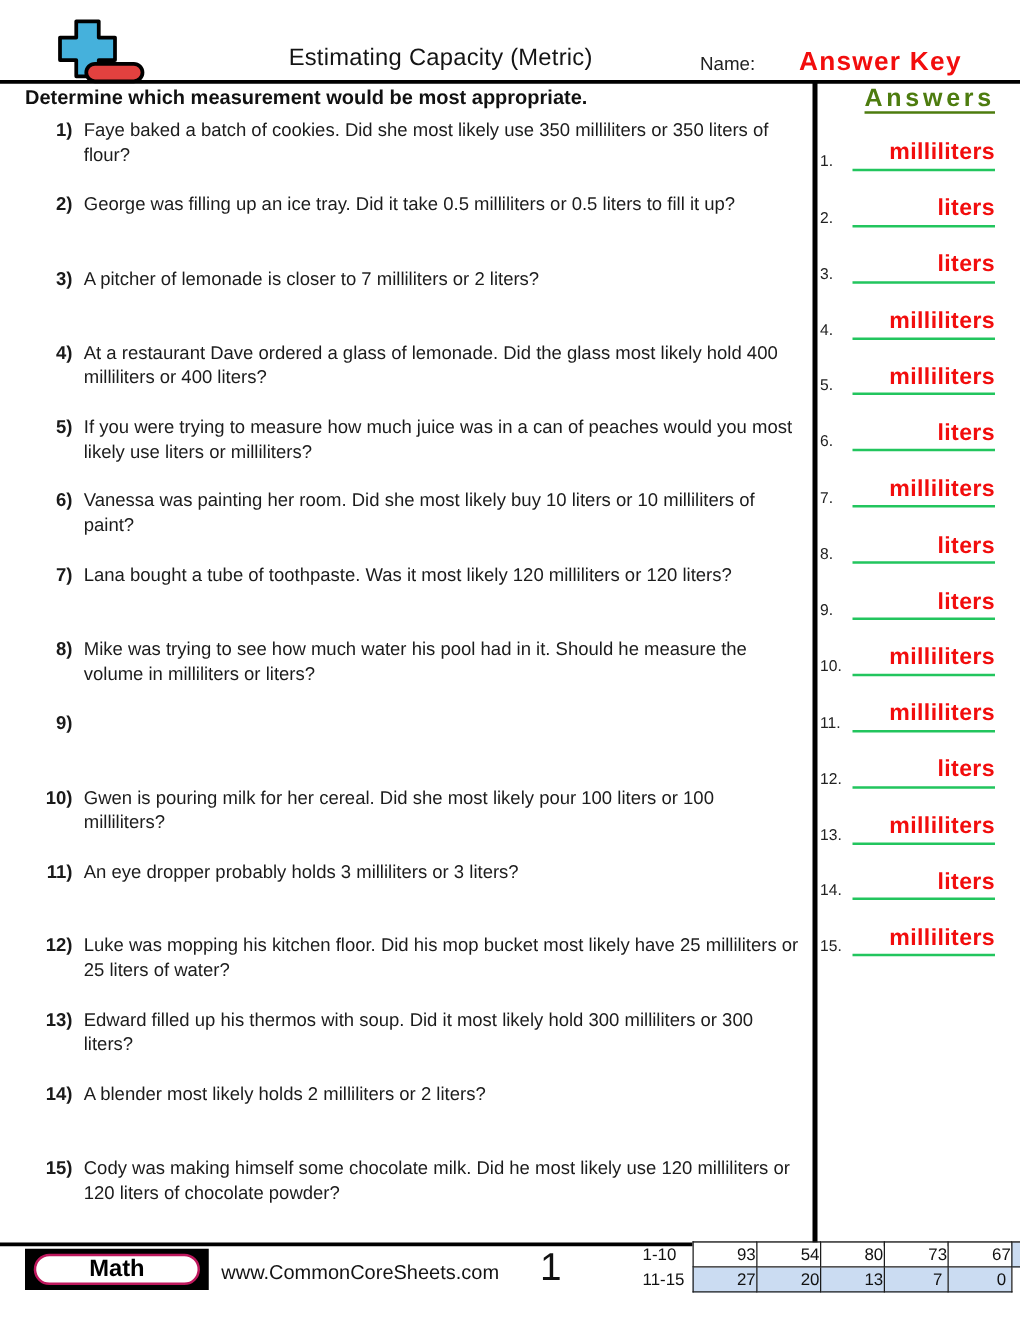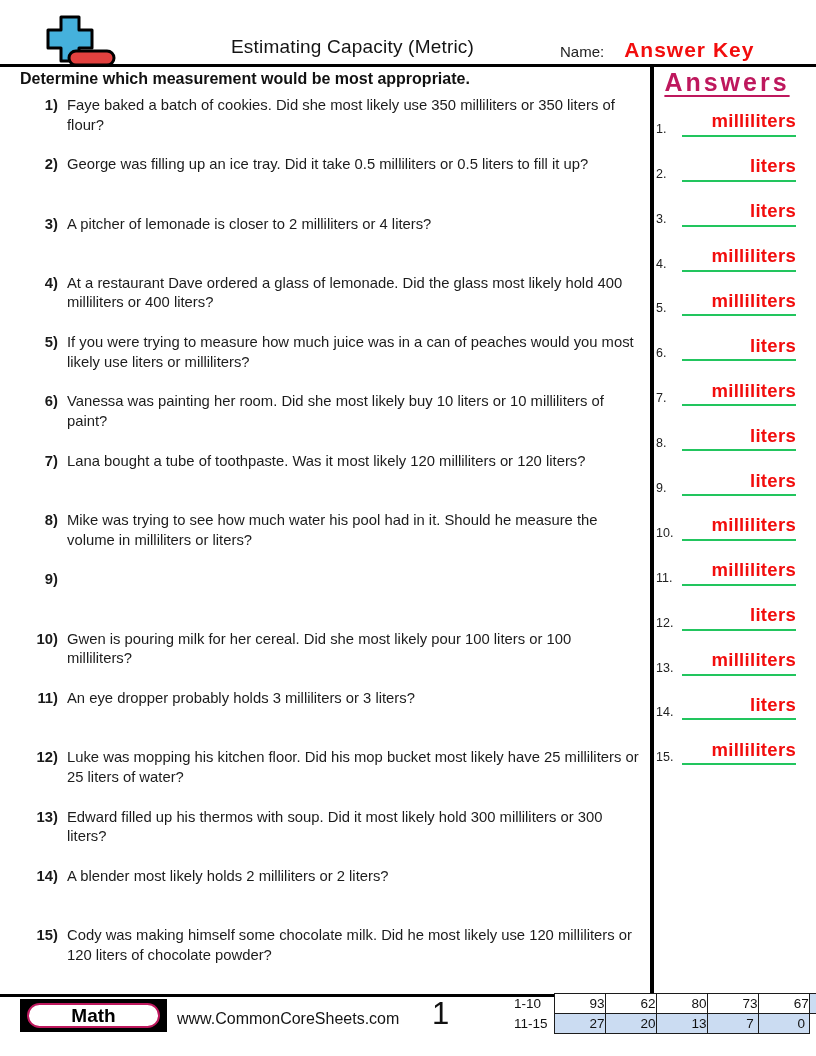--- a/index.html
+++ b/index.html
@@ -23,21 +23,21 @@
 
   
   .logo { position: absolute; left: 44px; top: 14px; }
   .worksheet-title {
     position: absolute; left: 185px; top: 36px; width: 335px;
     text-align: center; font-size: 19px; font-weight: 500; color: #141414;
     letter-spacing: 0.2px;
   }
   .name-row {
     position: absolute; left: 560px; top: 38px;
-    display: flex; align-items: baseline; gap: 20px;
+    display: flex; align-items: baseline; gap: 35px;
   }
   .name-label { font-size: 15px; color: #222; }
   .answer-key {
     color: var(--answer-red); font-weight: bold; font-size: 21px; letter-spacing: 1px;
   }
   .header-rule {
     position: absolute; left: 0; top: 64px; width: 816px; height: 3px; background: #000;
   }
   .instruction {
     position: absolute; left: 20px; top: 70px; width: 620px;
@@ -52,23 +52,23 @@
   .qtext { font-size: 14.8px; line-height: 19.5px; color: #1c1c1c; }
 
   
   .divider {
     position: absolute; left: 650px; top: 66px; height: 929px; width: 3px;
     border-left: 2px solid #000; border-right: 2px solid #000;
   }
 
   
   .answers-title {
-    position: absolute; left: 658px; top: 68px; width: 138px; text-align: center;
-    font-size: 25px; font-weight: bold; letter-spacing: 3px;
-    text-decoration: underline; text-underline-offset: 4px; color: #be185d;
+    position: absolute; left: 658px; top: 68px; width: 138px; text-align: right;
+    font-size: 20px; font-weight: bold; letter-spacing: 3px;
+    text-decoration: underline; text-underline-offset: 4px; color: #4d7c0f;
   }
   .answers-list { position: absolute; left: 656px; top: 92px; width: 140px; }
   .a { height: 44.9px; display: flex; align-items: flex-end; }
   .anum { width: 26px; flex: none; font-size: 12.5px; color: #222; padding-bottom: 1px; }
   .aline { flex: 1; border-bottom: 2px solid #22c55e; text-align: right; }
   .aval {
     display: inline-block; color: var(--answer-red); font-weight: bold;
     font-size: 18.5px; line-height: 1; padding-bottom: 4px; letter-spacing: 0.3px;
   }
 
@@ -116,21 +116,21 @@
     <div class="q">
         <span class="qnum">1)</span>
         <span class="qtext">Faye baked a batch of cookies. Did she most likely use 350 milliliters or 350 liters of flour?</span>
       </div>
     <div class="q">
         <span class="qnum">2)</span>
         <span class="qtext">George was filling up an ice tray. Did it take 0.5 milliliters or 0.5 liters to fill it up?</span>
       </div>
     <div class="q">
         <span class="qnum">3)</span>
-        <span class="qtext">A pitcher of lemonade is closer to 2 milliliters or 4 liters?</span>
+        <span class="qtext">A pitcher of lemonade is closer to 7 milliliters or 2 liters?</span>
       </div>
     <div class="q">
         <span class="qnum">4)</span>
         <span class="qtext">At a restaurant Dave ordered a glass of lemonade. Did the glass most likely hold 400 milliliters or 400 liters?</span>
       </div>
     <div class="q">
         <span class="qnum">5)</span>
         <span class="qtext">If you were trying to measure how much juice was in a can of peaches would you most likely use liters or milliliters?</span>
       </div>
     <div class="q">
@@ -247,21 +247,21 @@
     </div>
   </div>
   <div class="site">www.CommonCoreSheets.com</div>
   <div class="page-number">1</div>
 
   <table class="score">
     <tbody>
         <tr>
       <td class="lbl">1-10</td>
       <td class="c">93</td>
-      <td class="c">62</td>
+      <td class="c">54</td>
       <td class="c">80</td>
       <td class="c">73</td>
       <td class="c">67</td>
       <td class="c blue">60</td>
       <td class="c blue">53</td>
       <td class="c blue">47</td>
       <td class="c blue">40</td>
       <td class="c blue">33</td>
     </tr>
     <tr>

